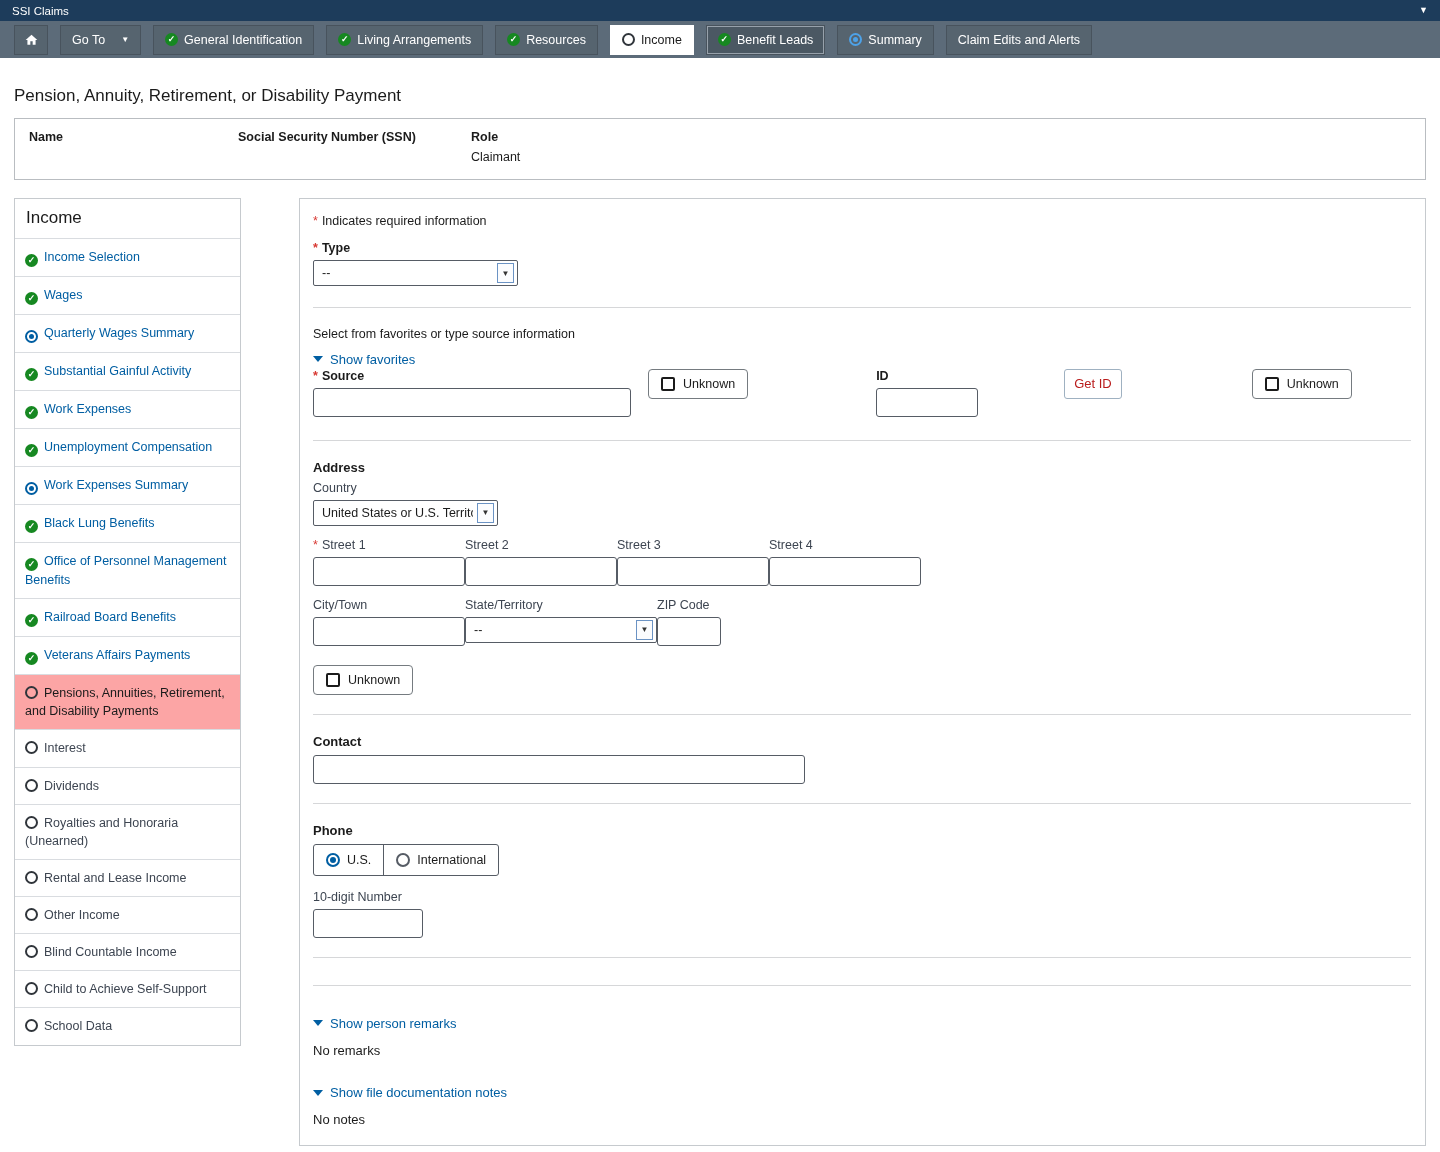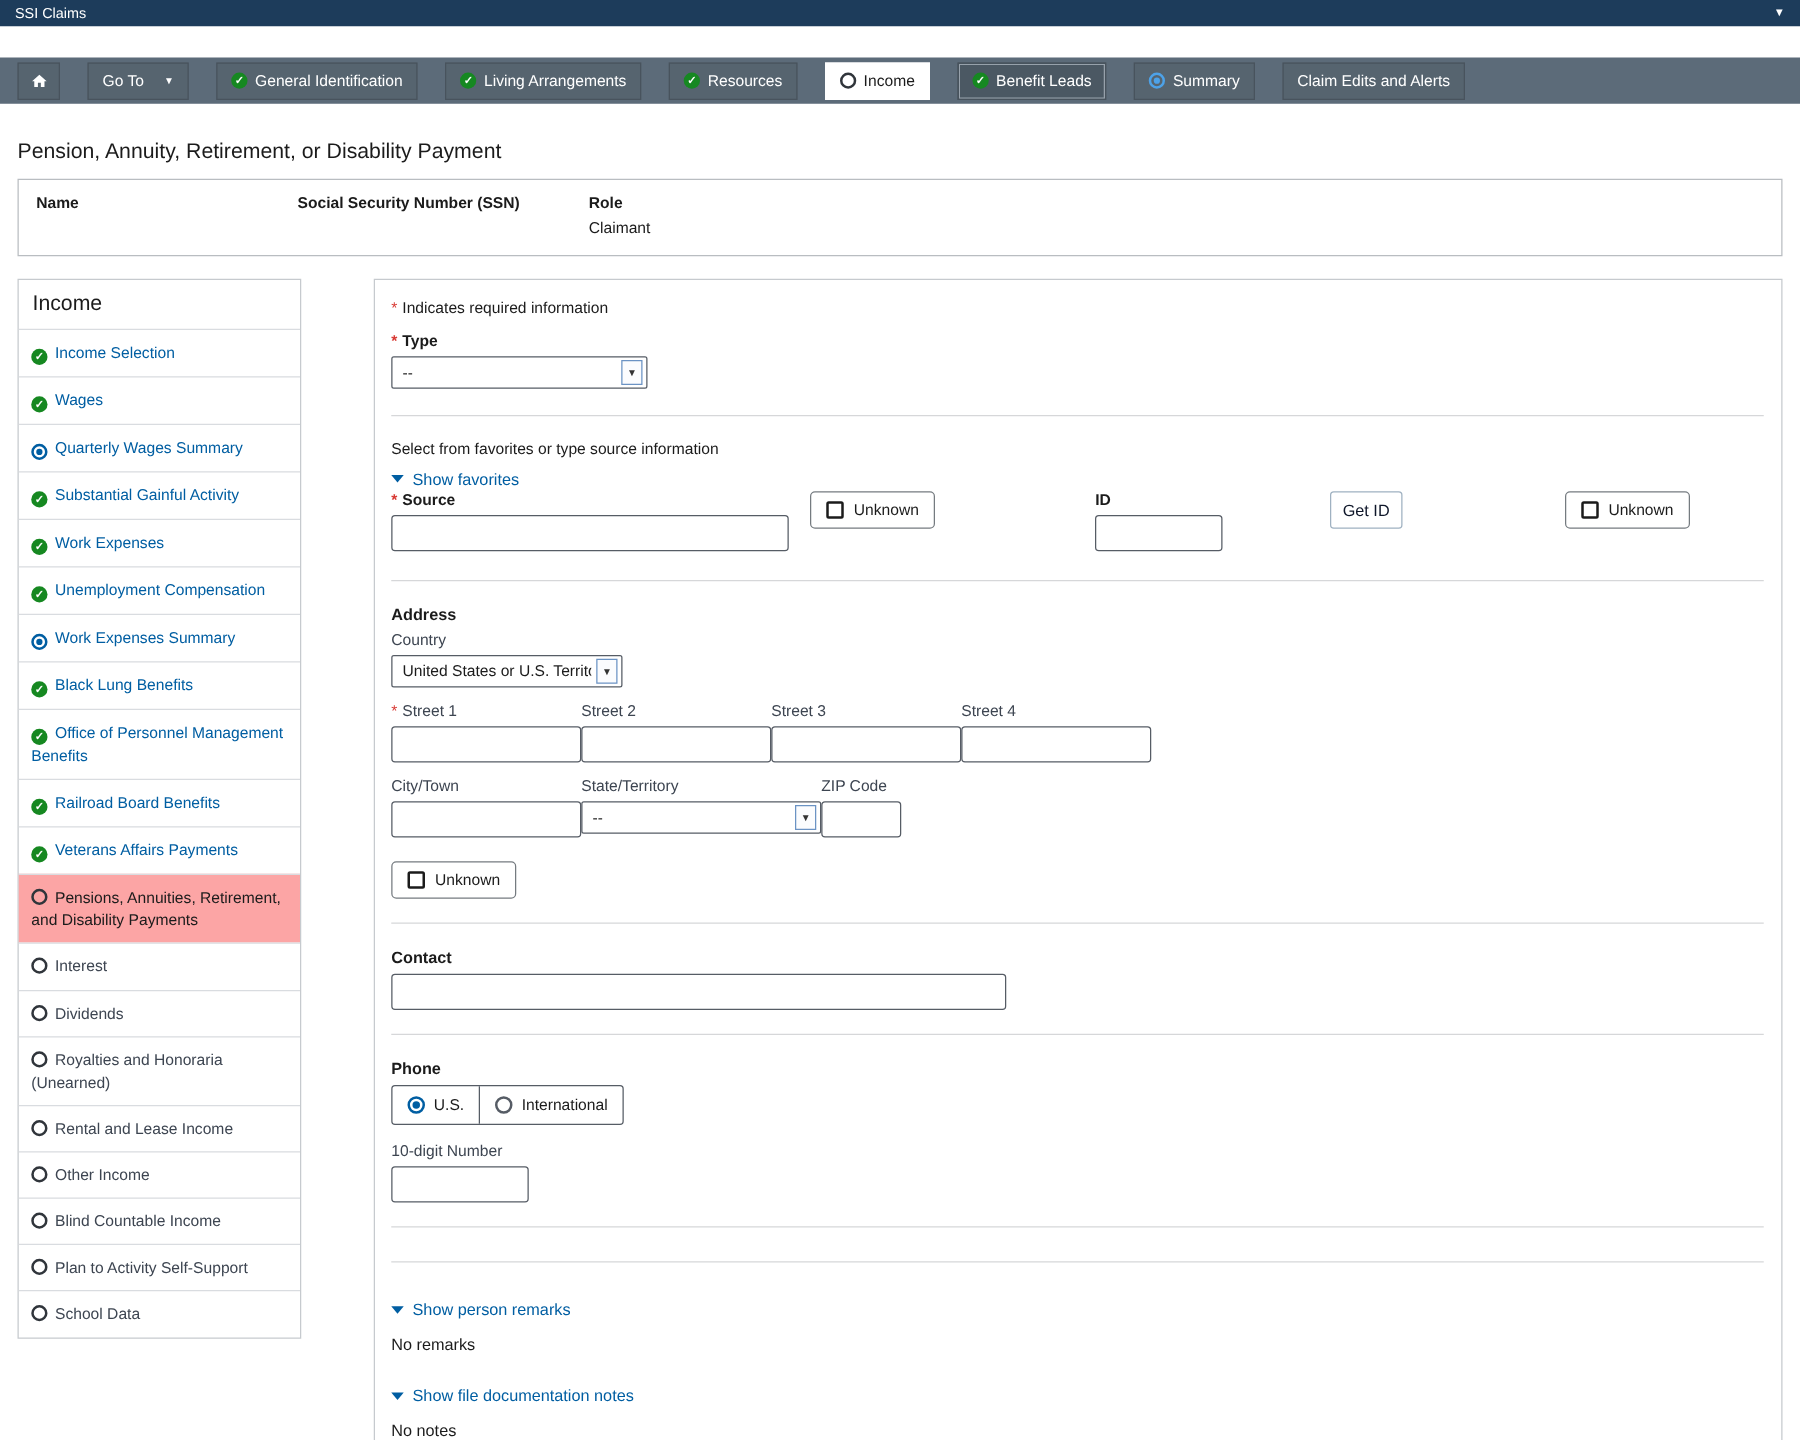--- a/index.html
+++ b/index.html
@@ -6,21 +6,21 @@
   html, body { background: #fff; }
   body { font-family: "Liberation Sans", sans-serif; color: #1b1b1b; }
   .page { width: 1440px; height: 1152px; overflow: hidden; background: #fff; }
 
   
   .topbar { height: 21px; background: #1d3c5b; display: flex; align-items: center; justify-content: space-between; padding: 0 12px; }
   .topbar-title { color: #fff; font-size: 11.5px; }
   .topbar-caret { color: #fff; font-size: 9px; cursor: pointer; line-height: 1; }
 
   
-  .navbar { height: 37px; background: #5c6b79; display: flex; align-items: center; padding: 0 14px; gap: 22px; margin-top: 25px; }
+  .navbar { height: 37px; background: #5c6b79; display: flex; align-items: center; padding: 0 14px; gap: 12px; }
   .nav-btn, .nav-tab { height: 30px; background: #56646f; border: 1px solid #48535d; color: #fff;
     font-family: inherit; font-size: 12.5px; display: flex; align-items: center; gap: 6px; padding: 0 11px; cursor: pointer; white-space: nowrap; }
   .nav-home { width: 34px; justify-content: center; padding: 0; }
   .goto-caret { font-size: 8px; margin-left: 10px; line-height: 1; }
   .nav-tab[data-status="active"] { background: #fff; border-color: #fff; color: #1b1b1b; }
   .nav-tab[data-status="complete-pressed"] { background: #4b5863; box-shadow: inset 0 0 0 1px #97a1ab; }
 
   
   .status-icon { width: 13px; height: 13px; border-radius: 50%; display: inline-flex; align-items: center; justify-content: center; flex: 0 0 13px; }
   [data-status="complete"] .status-icon, [data-status="complete-pressed"] .status-icon { background: #168821; }
@@ -89,21 +89,21 @@
   .seg-radio { display: inline-flex; border: 1px solid #565c65; border-radius: 3px; margin-bottom: 14px; }
   .seg-cell { display: flex; align-items: center; gap: 7px; padding: 8px 12px; font-size: 12.5px; cursor: pointer; }
   .seg-cell + .seg-cell { border-left: 1px solid #565c65; }
   .radio { width: 14px; height: 14px; border: 2px solid #565c65; border-radius: 50%; display: inline-flex; align-items: center; justify-content: center; flex: 0 0 14px; }
   .radio.checked { border-color: #005ea2; }
   .radio.checked::after { content: ""; width: 6px; height: 6px; border-radius: 50%; background: #005ea2; }
 
   .remark-text { font-size: 13px; margin: 12px 0 24px; }
   .remark-text.last { margin-bottom: 4px; }
 
-  .btn-outline { display: inline-flex; align-items: center; justify-content: center; height: 30px; padding: 0 13px; background: #fff; border: 1px solid #9fb1c1; border-radius: 3px; color: #0f172a; font-size: 13px; font-family: inherit; cursor: pointer; white-space: nowrap; }
+  .btn-outline { display: inline-flex; align-items: center; justify-content: center; height: 30px; padding: 0 13px; background: #fff; border: 1px solid #9fb1c1; border-radius: 3px; color: #b91c1c; font-size: 13px; font-family: inherit; cursor: pointer; white-space: nowrap; }
   .btn-getid { height: 30px; padding: 0 9px; }
 </style>
 </head>
 <body>
 
 <div class="page">
 
   <header class="topbar">
     <span class="topbar-title">SSI Claims</span>
     <span class="topbar-caret">▼</span>
@@ -185,21 +185,21 @@
           <a class="sb-item" data-status="complete"><span class="status-icon"></span><span class="sb-label">Office of Personnel Management Benefits</span></a>
           <a class="sb-item" data-status="complete"><span class="status-icon"></span><span class="sb-label">Railroad Board Benefits</span></a>
           <a class="sb-item" data-status="complete"><span class="status-icon"></span><span class="sb-label">Veterans Affairs Payments</span></a>
           <a class="sb-item" data-status="active"><span class="status-icon"></span><span class="sb-label">Pensions, Annuities, Retirement, and Disability Payments</span></a>
           <a class="sb-item" data-status="not-started"><span class="status-icon"></span><span class="sb-label">Interest</span></a>
           <a class="sb-item" data-status="not-started"><span class="status-icon"></span><span class="sb-label">Dividends</span></a>
           <a class="sb-item" data-status="not-started"><span class="status-icon"></span><span class="sb-label">Royalties and Honoraria (Unearned)</span></a>
           <a class="sb-item" data-status="not-started"><span class="status-icon"></span><span class="sb-label">Rental and Lease Income</span></a>
           <a class="sb-item" data-status="not-started"><span class="status-icon"></span><span class="sb-label">Other Income</span></a>
           <a class="sb-item" data-status="not-started"><span class="status-icon"></span><span class="sb-label">Blind Countable Income</span></a>
-          <a class="sb-item" data-status="not-started"><span class="status-icon"></span><span class="sb-label">Plan to Activity Self-Support</span></a>
+          <a class="sb-item" data-status="not-started"><span class="status-icon"></span><span class="sb-label">Child to Achieve Self-Support</span></a>
           <a class="sb-item" data-status="not-started"><span class="status-icon"></span><span class="sb-label">School Data</span></a>
         </div>
       </aside>
 
       <section class="form-box">
 
         <p class="req-note"><span class="req-star">*</span><span>Indicates required information</span></p>
 
         <div class="field-type">
           <label class="f-label"><span class="req-star">*</span><span>Type</span></label>

